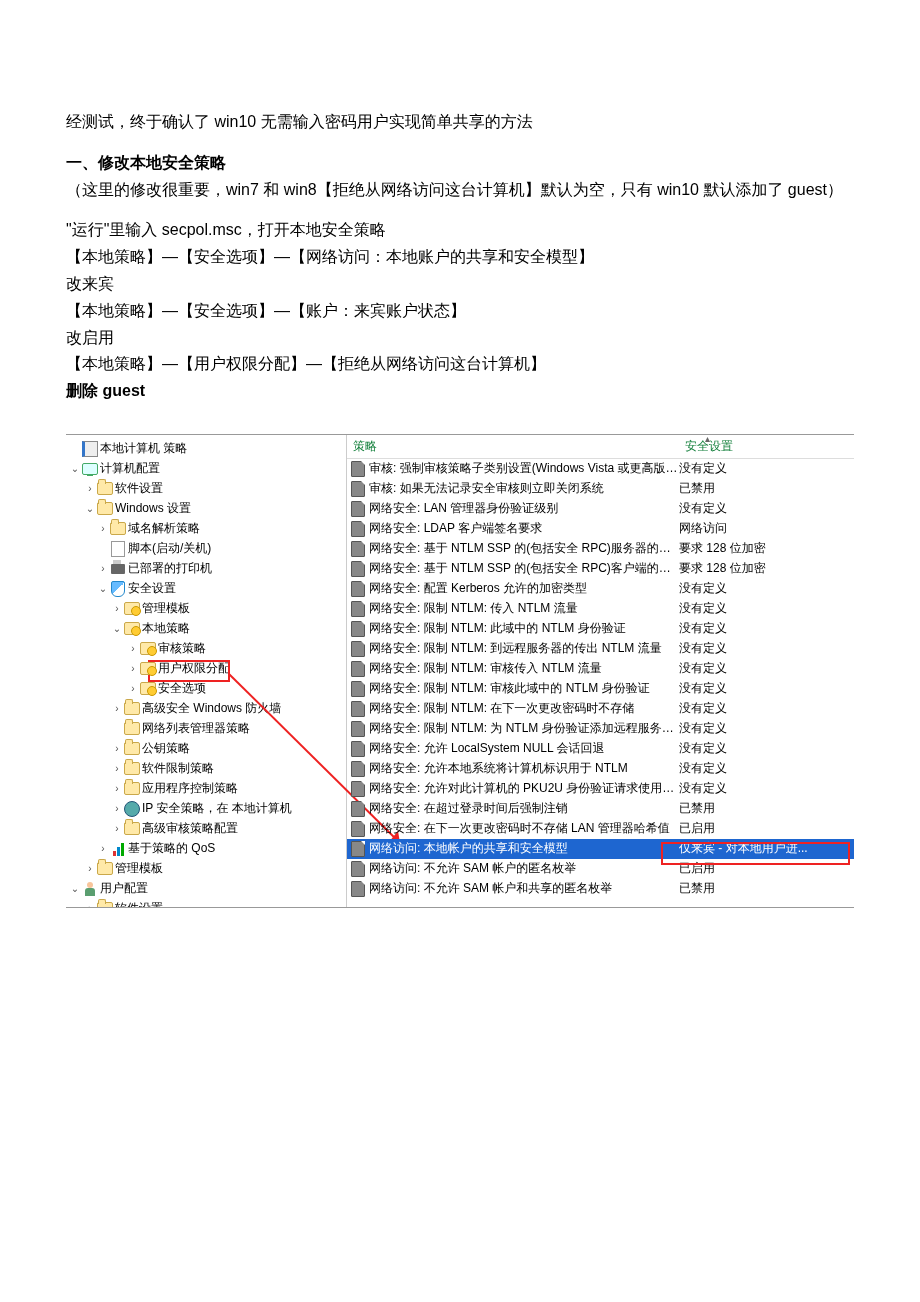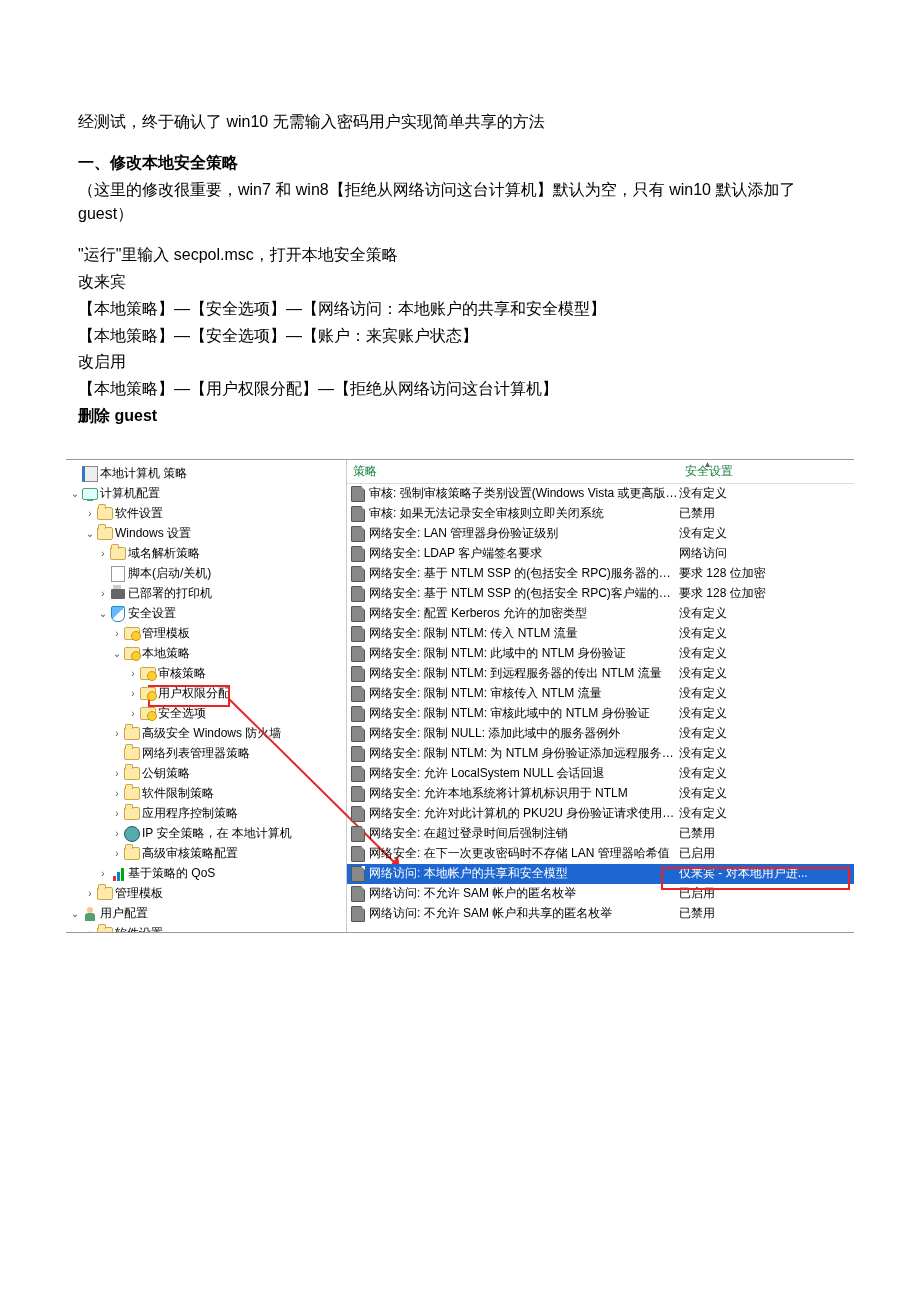--- a/index.html
+++ b/index.html
@@ -8,21 +8,20 @@
     padding: 0;
     background: #fff;
     width: 920px;
     font-size: 14px;
   }
   .doc {
     padding: 110px 66px 0 66px;
     font-size: 16px;
     line-height: 1.55;
     color: #000;
-    margin-left: 12px;
   }
   .doc p { margin: 0 0 2px 0; }
   .doc .bold { font-weight: bold; }
   .doc .sp { height: 14px; }
   .gap { height: 28px; }
 
   .screenshot {
     margin: 0 66px;
     position: relative;
     display: flex;
@@ -148,22 +147,22 @@
 </head>
 <body>
 
 <div class="doc">
   <p>经测试，终于确认了 win10 无需输入密码用户实现简单共享的方法</p>
   <div class="sp"></div>
   <p class="bold">一、修改本地安全策略</p>
   <p>（这里的修改很重要，win7 和 win8【拒绝从网络访问这台计算机】默认为空，只有 win10 默认添加了 guest）</p>
   <div class="sp"></div>
   <p>"运行"里输入 secpol.msc，打开本地安全策略</p>
+  <p>【本地策略】—【安全选项】—【网络访问：本地账户的共享和安全模型】</p>
   <p>改来宾</p>
-  <p>【本地策略】—【安全选项】—【网络访问：本地账户的共享和安全模型】</p>
   <p>【本地策略】—【安全选项】—【账户：来宾账户状态】</p>
   <p>改启用</p>
   <p>【本地策略】—【用户权限分配】—【拒绝从网络访问这台计算机】</p>
   <p class="bold">删除 guest</p>
 </div>
 
 <div class="gap"></div>
 
 <div class="screenshot">
 
@@ -435,21 +434,21 @@
           <span class="ic">
             <span class="policy-doc-icon"></span>
           </span>
           <span class="txt1">网络安全: 限制 NTLM: 审核此域中的 NTLM 身份验证</span>
           <span class="txt2">没有定义</span>
         </div>
         <div class="li-row">
           <span class="ic">
             <span class="policy-doc-icon"></span>
           </span>
-          <span class="txt1">网络安全: 限制 NULL: 添加此域中的服务器例外</span>
+          <span class="txt1">网络安全: 限制 NTLM: 在下一次更改密码时不存储</span>
           <span class="txt2">没有定义</span>
         </div>
         <div class="li-row">
           <span class="ic">
             <span class="policy-doc-icon"></span>
           </span>
           <span class="txt1">网络安全: 限制 NTLM: 为 NTLM 身份验证添加远程服务器...</span>
           <span class="txt2">没有定义</span>
         </div>
         <div class="li-row">

